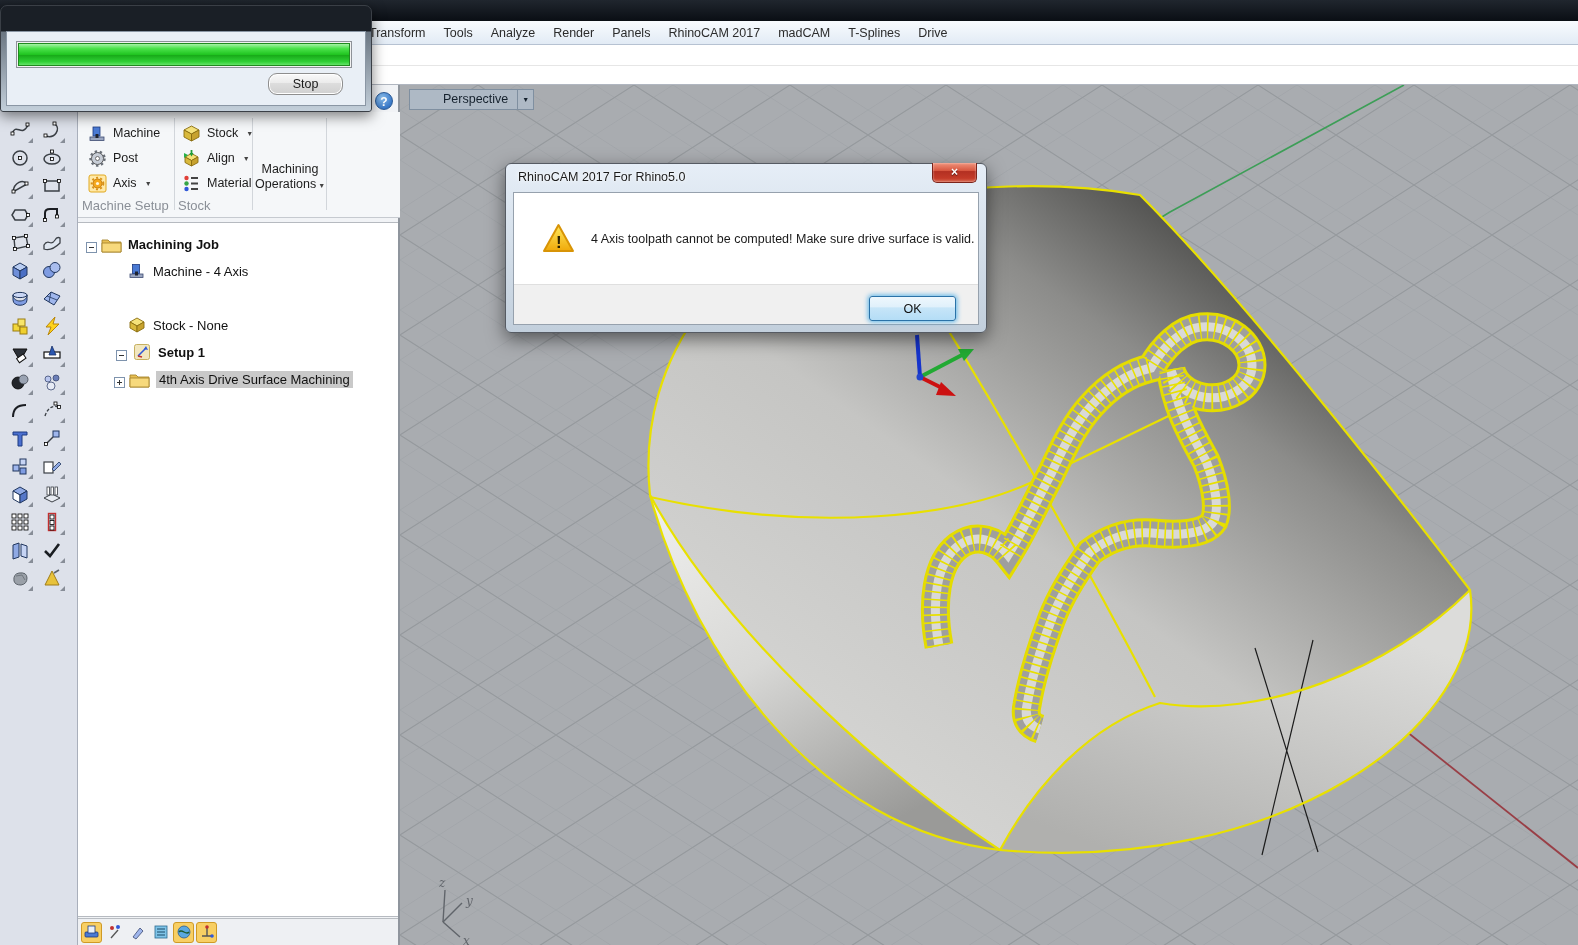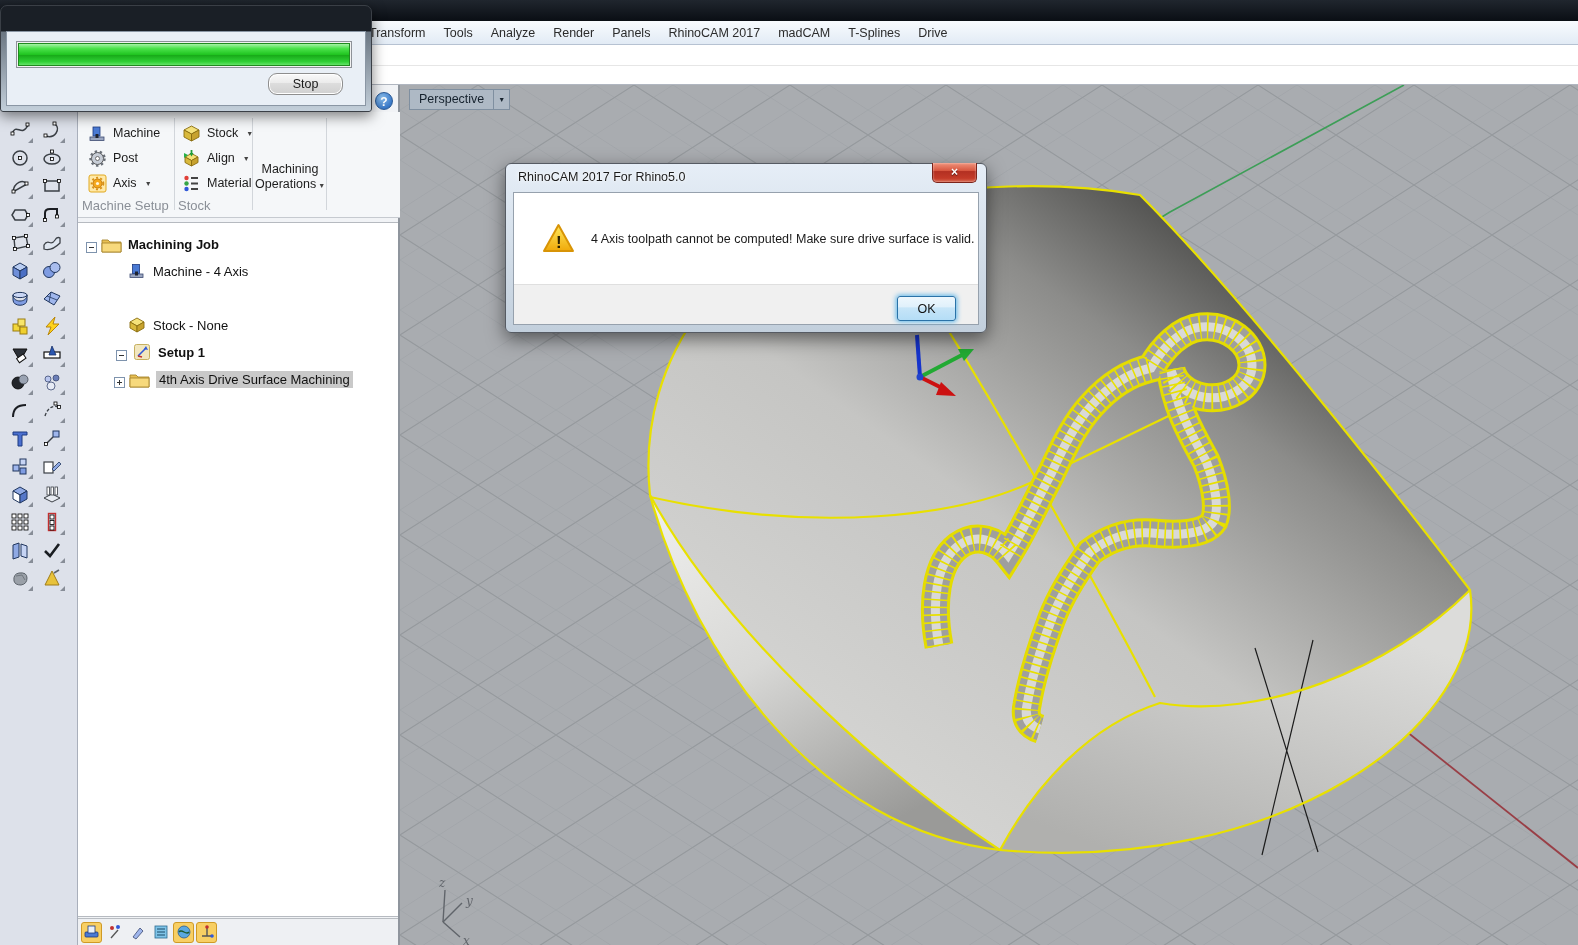--- a/index.html
+++ b/index.html
@@ -66,21 +66,21 @@
   #panelbar { position:absolute; left:0; bottom:0; width:320px; height:27px; background:#eef0f3;
     border-top:1px solid #b9bdc2; display:flex; align-items:center; padding-left:3px; gap:2px; }
   .pbico { width:21px; height:21px; display:flex; align-items:center; justify-content:center;
     border-radius:3px; cursor:pointer; }
   .pbico.on { background:#f8cf63; border:1px solid #cf9a26; }
 
   
   #viewport { position:absolute; left:400px; top:85px; width:1178px; height:860px;
     background:#a9acb0; z-index:1; }
   #vp-tab { position:absolute; left:9px; top:4px; display:flex; align-items:stretch;
-    border:1px solid #7f8fa0; background:#aeb9c5; cursor:pointer; z-index:2; }
+    border:1px solid #7f8fa0; background:#aeb9c5; cursor:pointer; z-index:2;padding-left:24px; }
   #vp-tab .vp-name { padding:2px 9px 3px 9px; font-size:12.5px; color:#16222e; }
   #vp-tab .vp-arrow { border-left:1px solid #7f8fa0; padding:0 4px; display:flex; align-items:center; }
   #vp-tab .vp-arrow span { font-size:7px; color:#16222e; }
 
   
   #progress-dialog { position:absolute; left:0; top:5px; width:372px; height:107px; z-index:6;
     border:1px solid #3a3f46; border-radius:7px 7px 3px 3px;
     background:linear-gradient(180deg,#1a1f26 0px,#1a1f26 25px,#6b7682 26px,#c3cfda 100%);
     box-shadow:0 4px 14px rgba(0,0,0,0.5); }
   #progress-dialog .pd-title { height:25px; display:flex; align-items:center; padding-left:10px;
@@ -111,21 +111,21 @@
     color:#fff; font-size:12px; font-weight:bold; text-align:center; line-height:18px;
     cursor:pointer; box-shadow:inset 0 0 2px rgba(255,255,255,0.7); text-shadow:0 1px 1px #5c1812; }
   #error-dialog .ed-content { position:absolute; left:7px; right:7px; top:28px; bottom:7px;
     border:1px solid #96a1ad; background:#ffffff; }
   .ed-message-area { position:absolute; left:0; right:0; top:0; height:91px; background:#fff;
     display:flex; align-items:center; padding-left:28px; }
   .ed-warning { width:33px; height:31px; flex:0 0 33px; margin-right:16px; }
   .ed-text { font-size:12.5px; color:#1a1a1a; }
   .ed-footer { position:absolute; left:0; right:0; top:91px; bottom:0; background:#f0f0f0;
     border-top:1px solid #dfdfdf; }
-  .btn-ok { position:absolute; right:22px; top:11px; width:59px; height:25px;
+  .btn-ok { position:absolute; right:22px; top:11px; width:87px; height:25px;
     border:1px solid #2a72a8; border-radius:3px;
     background:linear-gradient(#eef7fd,#dff0fb 45%,#c7e5f8 46%,#b4ddf6);
     font-size:12.5px; color:#111; display:flex; align-items:center; justify-content:center;
     cursor:pointer; box-shadow:0 0 5px 1px #5ab4e8; }
 </style>
 </head>
 <body>
 
 <div id="screen">
 

